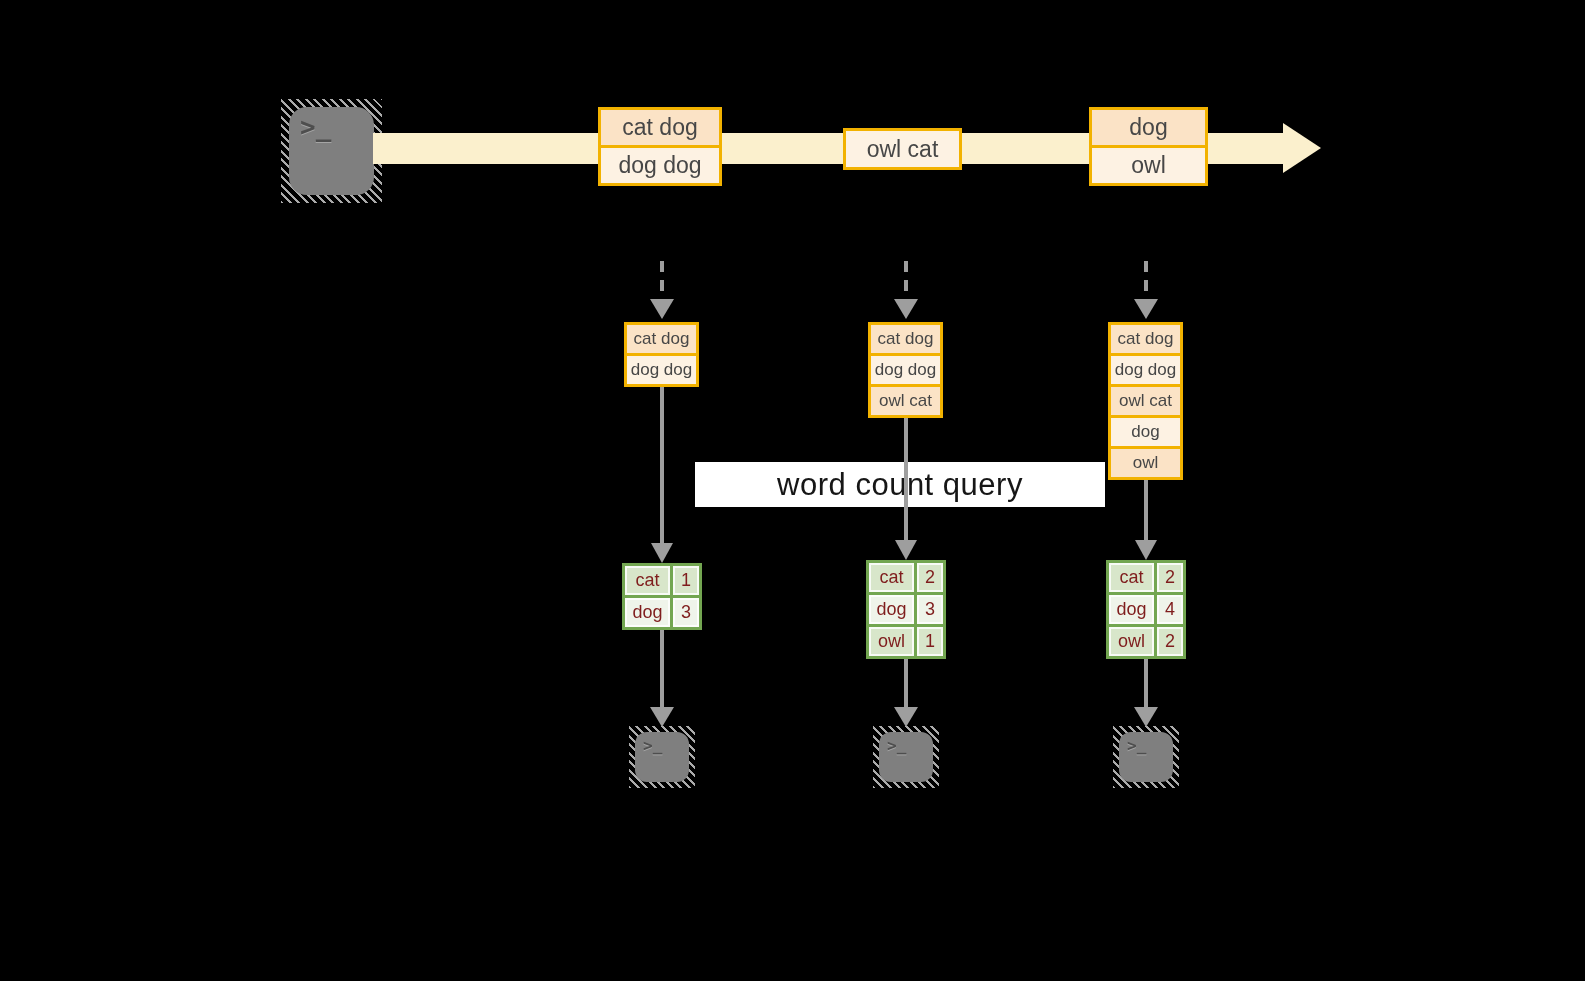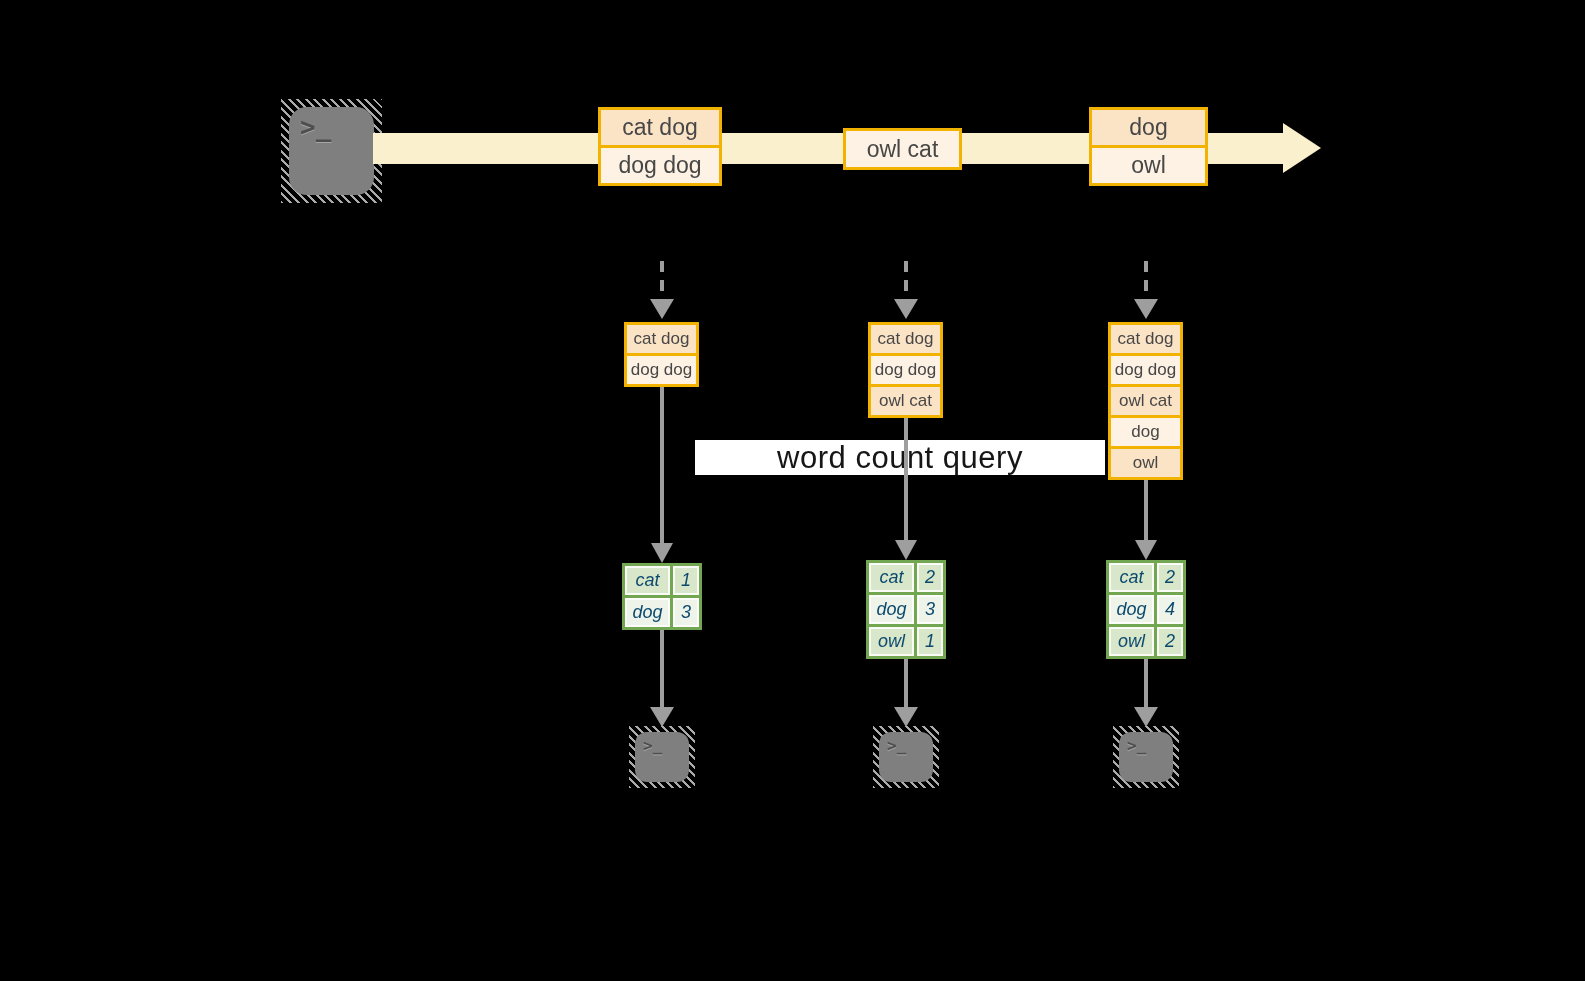--- a/index.html
+++ b/index.html
@@ -31,22 +31,22 @@
   
   .vline{width:4px;background:var(--arrow-gray,#9e9e9e);}
   .vdash{width:4px;background:repeating-linear-gradient(to bottom,var(--arrow-gray,#9e9e9e) 0 11px,transparent 11px 19px);}
   .tri-down{width:0;height:0;border-left:12px solid transparent;border-right:12px solid transparent;
             border-top:20px solid var(--arrow-gray,#9e9e9e);}
   .connector{z-index:2;}
 
   
   .wtable{display:grid;grid-template-columns:45px 26px;grid-auto-rows:29px;gap:3px;padding:3px;
           background:var(--table-border,#73a651);}
-  .wcell{display:flex;align-items:center;justify-content:center;font-size:18px;color:#0c4a6e;
-         box-shadow:inset 0 0 0 2px rgba(255,255,255,.82);font-style:italic;}
+  .wcell{display:flex;align-items:center;justify-content:center;font-size:18px;color:#7f1d1d;
+         box-shadow:inset 0 0 0 2px rgba(255,255,255,.82);}
   .gfill-dark{background:var(--table-fill-dark,#d8e6ca);}
   .gfill-light{background:var(--table-fill-light,#eff4ea);}
 
   
   .banner{background:var(--banner-bg,#ffffff);z-index:1;display:flex;align-items:center;justify-content:center;}
   .banner-label{position:relative;z-index:3;font-size:31px;color:var(--banner-text,#161616);letter-spacing:.5px;}
 </style>
 </head>
 <body>
 
@@ -94,21 +94,21 @@
   </div>
 
   <div class="abs ebox-stack" style="left:1108px;top:322px;width:69px;">
     <div class="ebox-row buffer-row fill-dark">cat dog</div>
     <div class="ebox-row buffer-row fill-light">dog dog</div>
     <div class="ebox-row buffer-row fill-dark">owl cat</div>
     <div class="ebox-row buffer-row fill-light">dog</div>
     <div class="ebox-row buffer-row fill-dark">owl</div>
   </div>
 
-  <div class="abs banner" style="left:695px;top:440px;width:410px;height:35px;">
+  <div class="abs banner" style="left:695px;top:462px;width:410px;height:45px;">
     <span class="banner-label">word count query</span>
   </div>
 
   <div class="abs vline connector" style="left:660px;top:387px;height:156px;"></div>
   <div class="abs tri-down connector" style="left:651px;top:543px;border-left-width:11px;border-right-width:11px;"></div>
   <div class="abs vline connector" style="left:904px;top:418px;height:122px;"></div>
   <div class="abs tri-down connector" style="left:895px;top:540px;border-left-width:11px;border-right-width:11px;"></div>
   <div class="abs vline connector" style="left:1144px;top:480px;height:60px;"></div>
   <div class="abs tri-down connector" style="left:1135px;top:540px;border-left-width:11px;border-right-width:11px;"></div>
 

